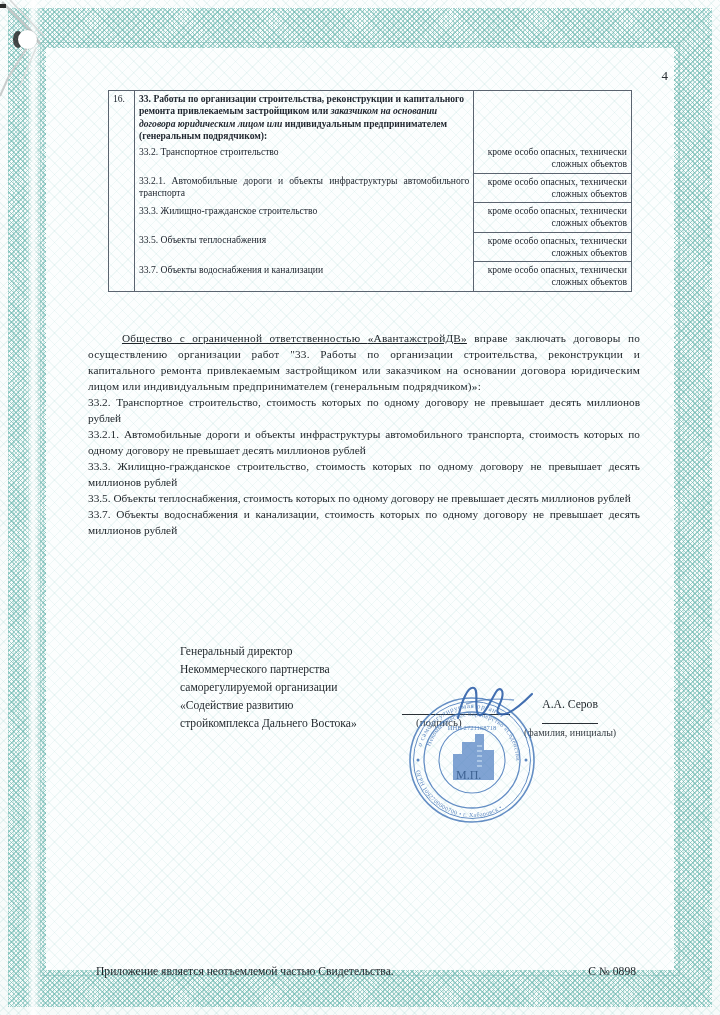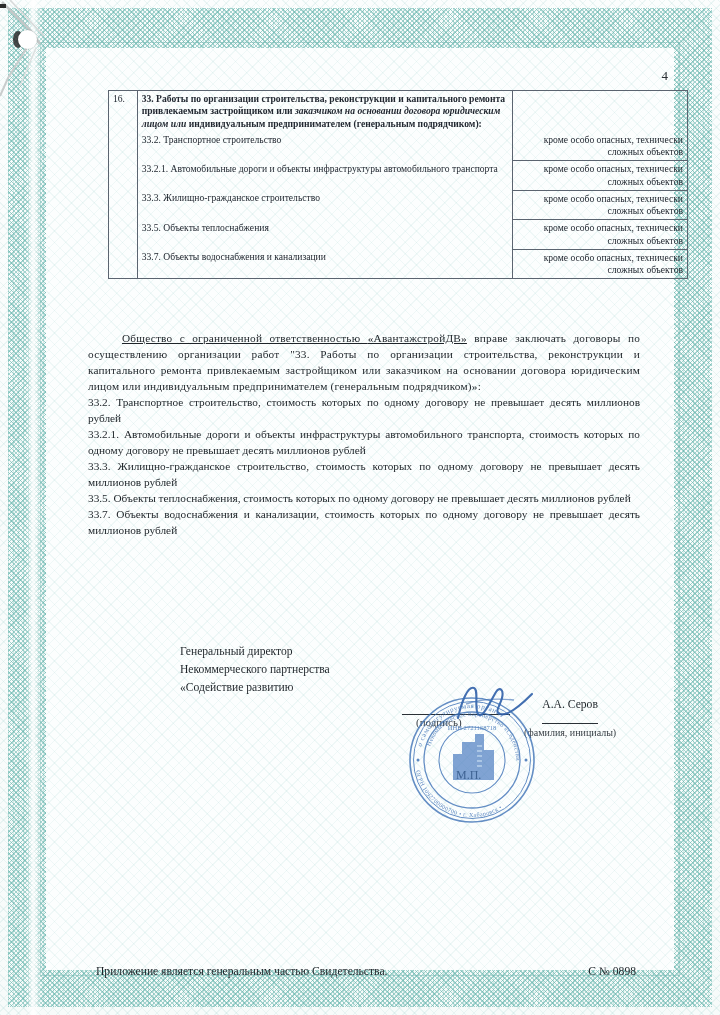--- a/index.html
+++ b/index.html
@@ -89,21 +89,21 @@
   .page-number {
     position: absolute;
     right: 52px; top: 68px;
     font-size: 13px; color: #2a2f33;
   }
 
   
   .tbl-wrap {
     position: absolute;
     left: 108px; top: 90px;
-    width: 580px;
+    width: 524px;
   }
   table.reg {
     width: 100%;
     border-collapse: collapse;
     font-size: 9.6px;
     color: #222831;
   }
   table.reg td {
     border: 1px solid #5b6470;
     padding: 2px 4px;
@@ -283,21 +283,23 @@
       <p>33.2. Транспортное строительство, стоимость которых по одному договору не превышает  десять миллионов рублей</p>
       <p>33.2.1. Автомобильные дороги и объекты инфраструктуры автомобильного транспорта, стоимость которых по одному договору не превышает  десять миллионов рублей</p>
       <p>33.3. Жилищно-гражданское строительство, стоимость  которых  по  одному  договору  не превышает  десять миллионов рублей</p>
       <p>33.5. Объекты теплоснабжения, стоимость которых по одному договору не превышает  десять миллионов рублей</p>
       <p>33.7. Объекты водоснабжения и канализации, стоимость которых по одному договору не превышает  десять миллионов рублей</p>
     </div>
 
     <div class="sig">
       <div>Генеральный директор</div>
       <div>Некоммерческого партнерства</div>
+      <div>саморегулируемой организации</div>
       <div>«Содействие развитию</div>
+      <div>стройкомплекса Дальнего Востока»</div>
     </div>
 
     <div class="sig-line"></div>
     <div class="sig-podpis">(подпись)</div>
     <div class="mp">М.П.</div>
 
     <div class="sig-right">
       <div class="sig-name">А.А. Серов</div>
       <div class="sig-hint">(фамилия, инициалы)</div>
     </div>
@@ -346,18 +348,18 @@
         <line x1="71" y1="72" x2="76" y2="72"></line>
       </g>
 
       <g fill="#3a6fb5">
         <circle cx="12" cy="66" r="1.5"></circle>
         <circle cx="120" cy="66" r="1.5"></circle>
       </g>
     </svg>
 
     <div class="footer">
-      <span>Приложение является генеральным частью Свидетельства.</span>
+      <span>Приложение является неотъемлемой частью Свидетельства.</span>
       <span>С № 0898</span>
     </div>
 
   </div>
 </div>
 
 </body></html>

